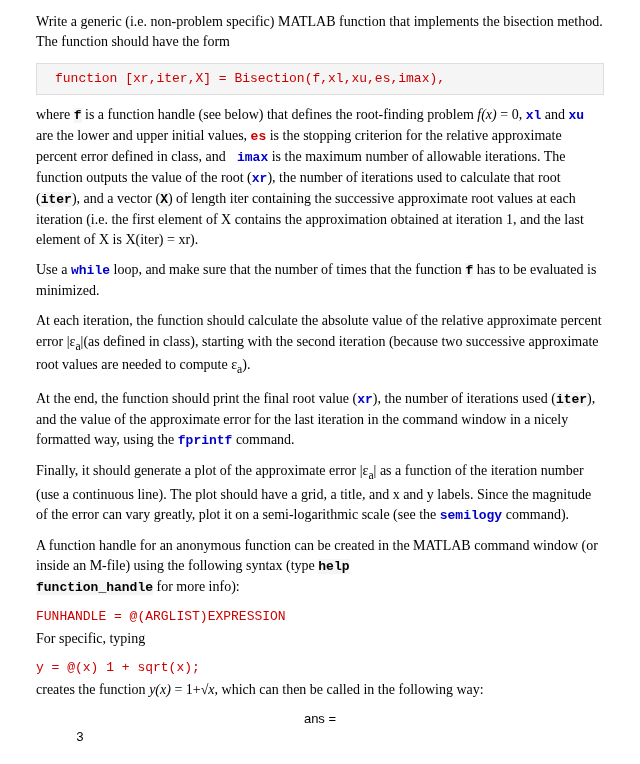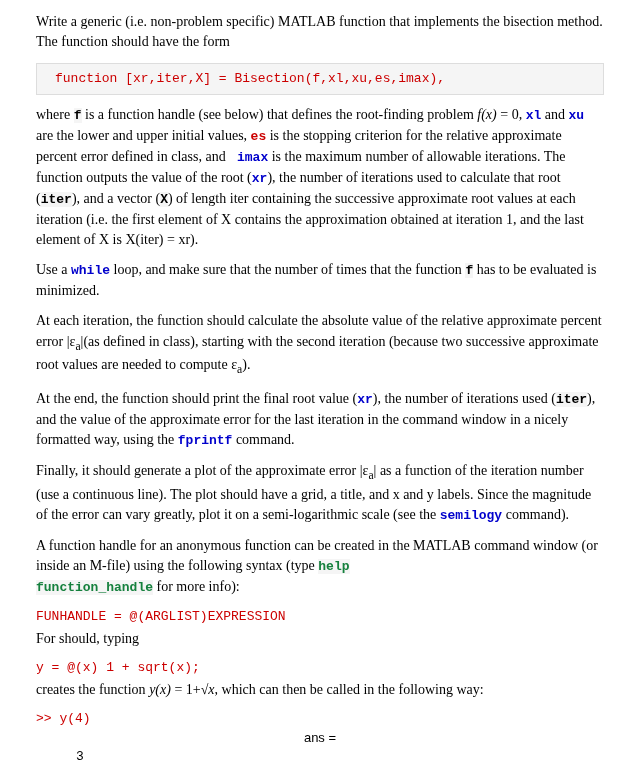--- a/index.html
+++ b/index.html
@@ -44,21 +44,21 @@
       font-size: 13px;
     }
 
     .highlight-blue {
       color: #0000cc;
       font-family: "Courier New", Courier, monospace;
       font-size: 13px;
     }
 
     .highlight-green {
-      color: #15803d;
+      color: #000000;
       font-family: "Courier New", Courier, monospace;
       font-size: 13px;
     }
 
     .underline {
     }
 
     .bold {
       font-weight: bold;
     }
@@ -149,30 +149,29 @@
   <div class="section">
     <p>
       A <span class="underline">function handle</span> for an anonymous function can be created in the MATLAB command window (or inside an M-file) using the following syntax (type <span class="highlight-green code-inline bold">help</span><br>
       <span class="highlight-green code-inline bold">function_handle</span> for more info):
     </p>
 
     <div>
       <span class="code-line highlight-red">FUNHANDLE = @(ARGLIST)EXPRESSION</span>
     </div>
 
-    <p>For should, typing</p>
+    <p>For specific, typing</p>
 
     <div>
       <span class="code-line highlight-red">y = @(x) 1 + sqrt(x);</span>
     </div>
 
     <p>
       creates the function <span class="italic">y(x)</span> = 1+<span class="italic">√x</span>, which can then be called in the following way:
     </p>
 
     <div>
-      <span class="prompt-line">&gt;&gt; y(4)</span>
       <span class="ans-label">ans =</span>
       <span class="ans-value">3</span>
     </div>
   </div>
 
 </div>
 
 </body></html>

